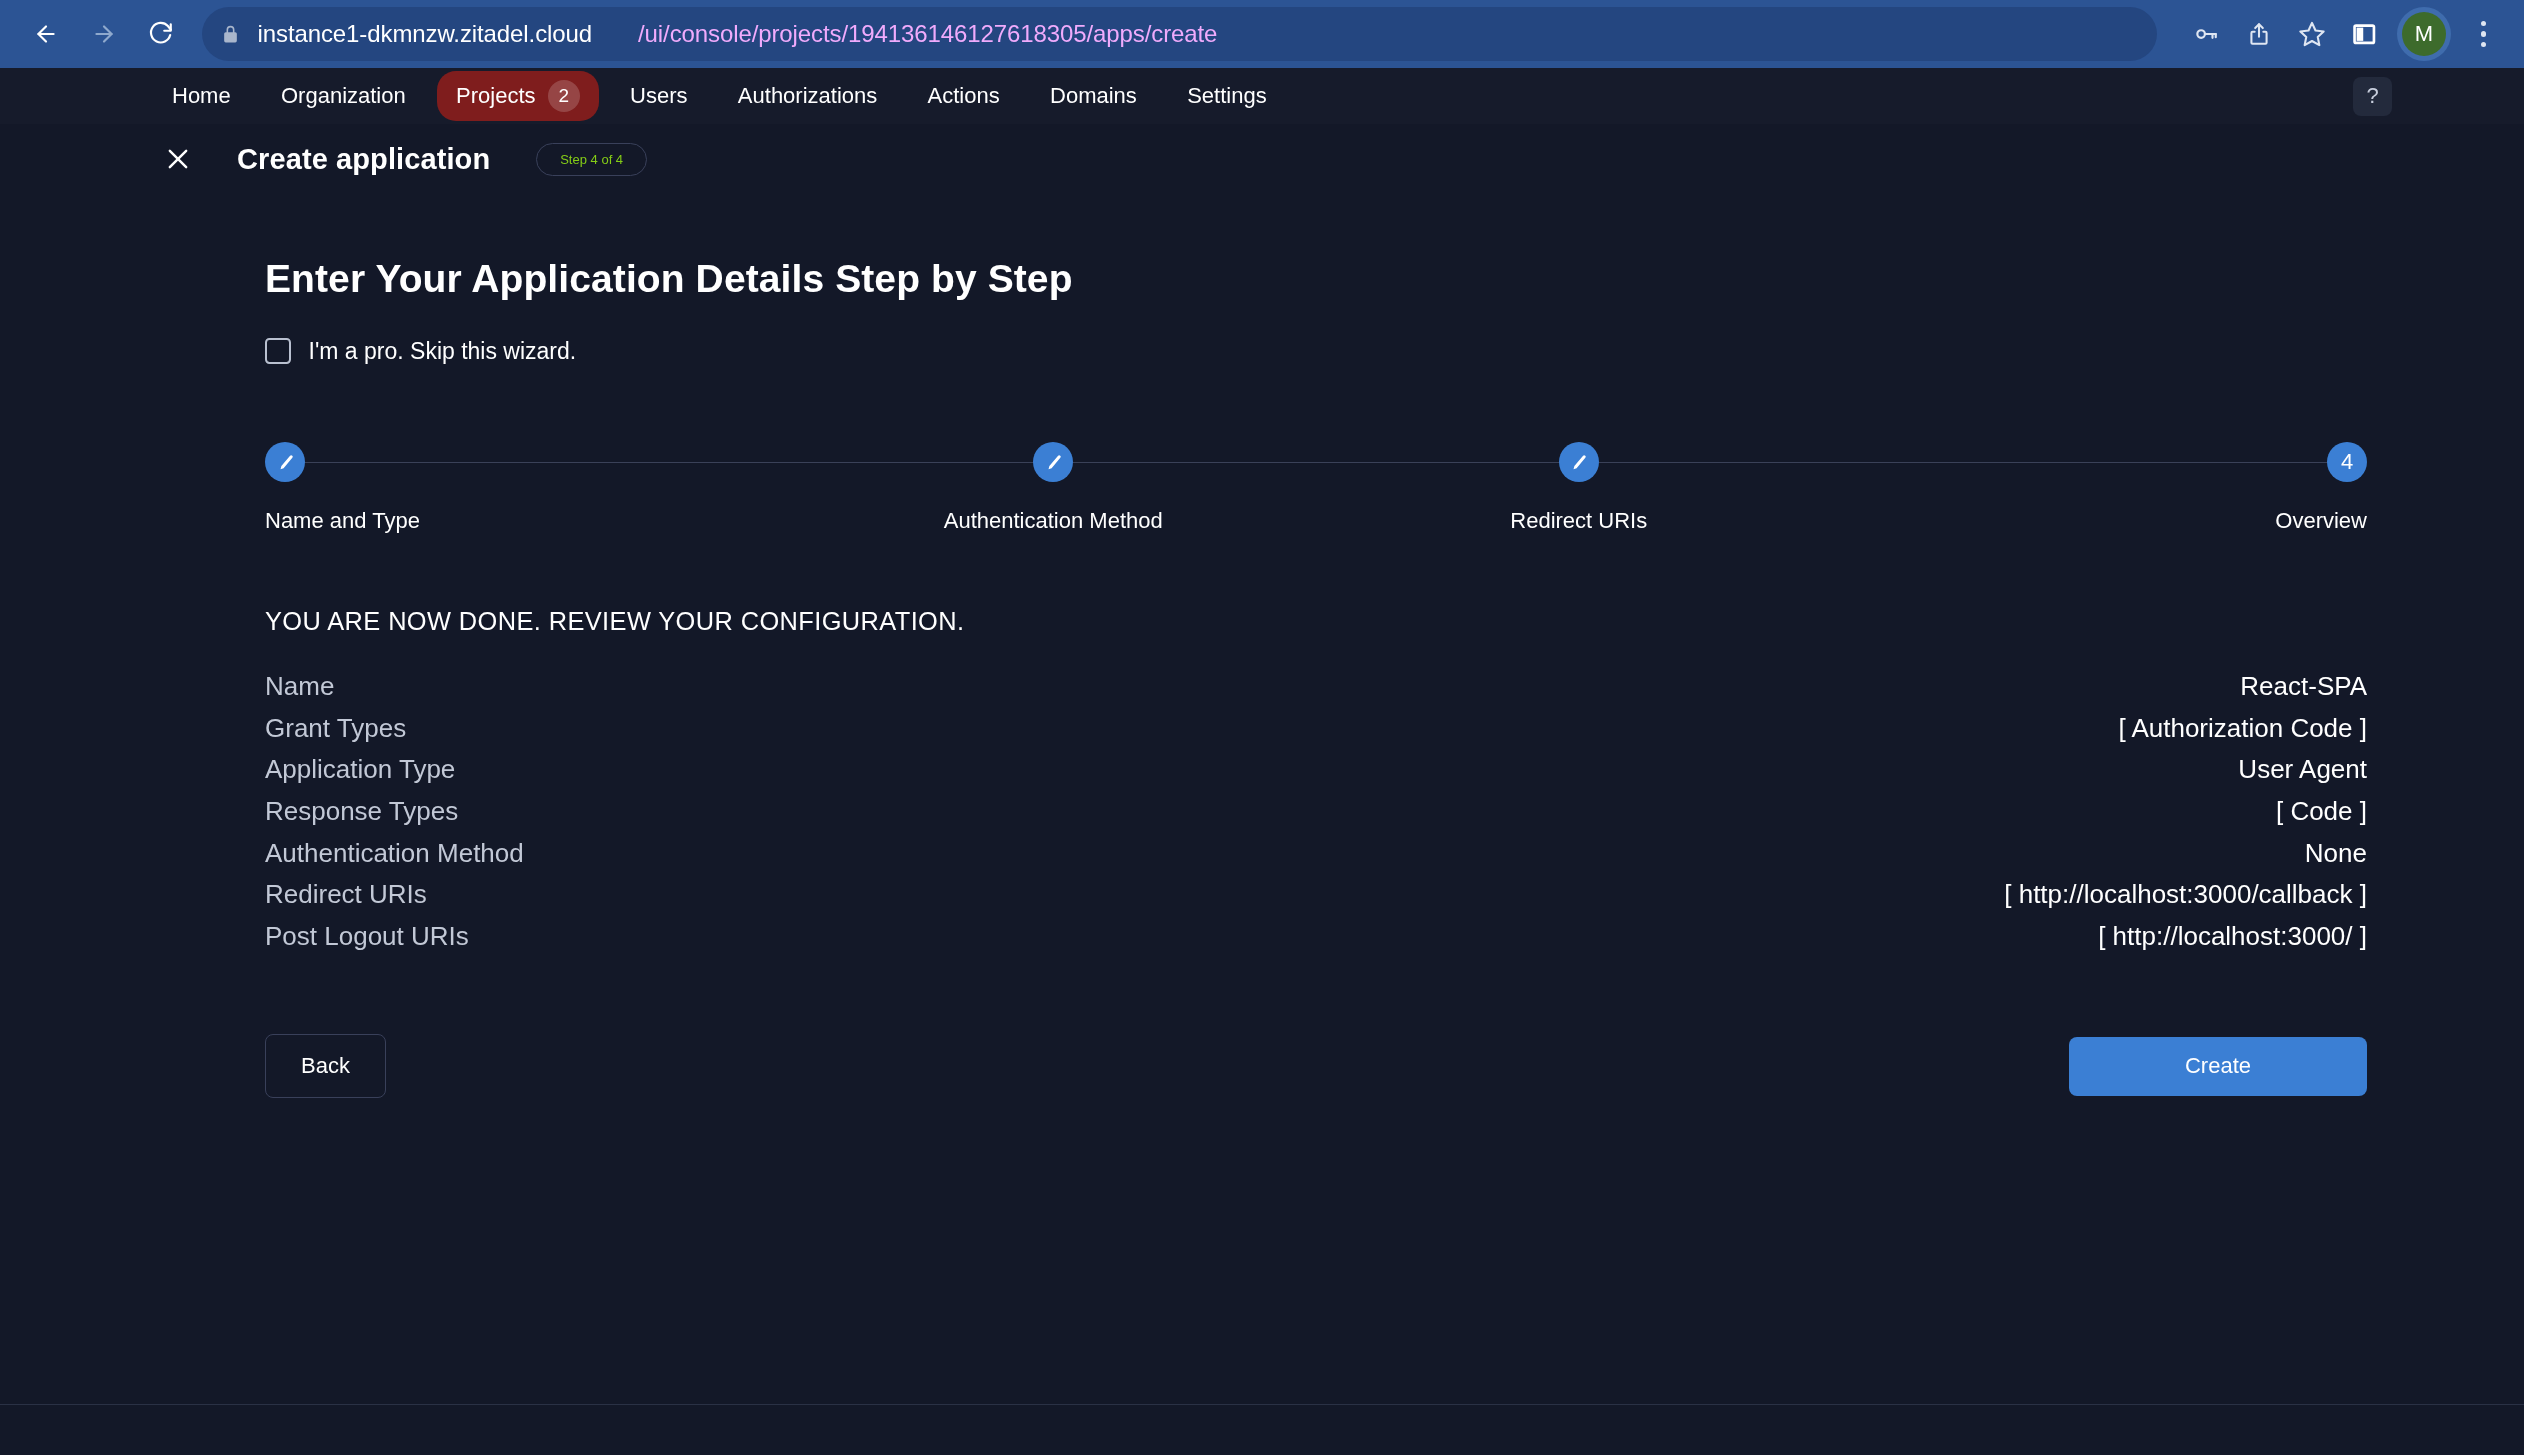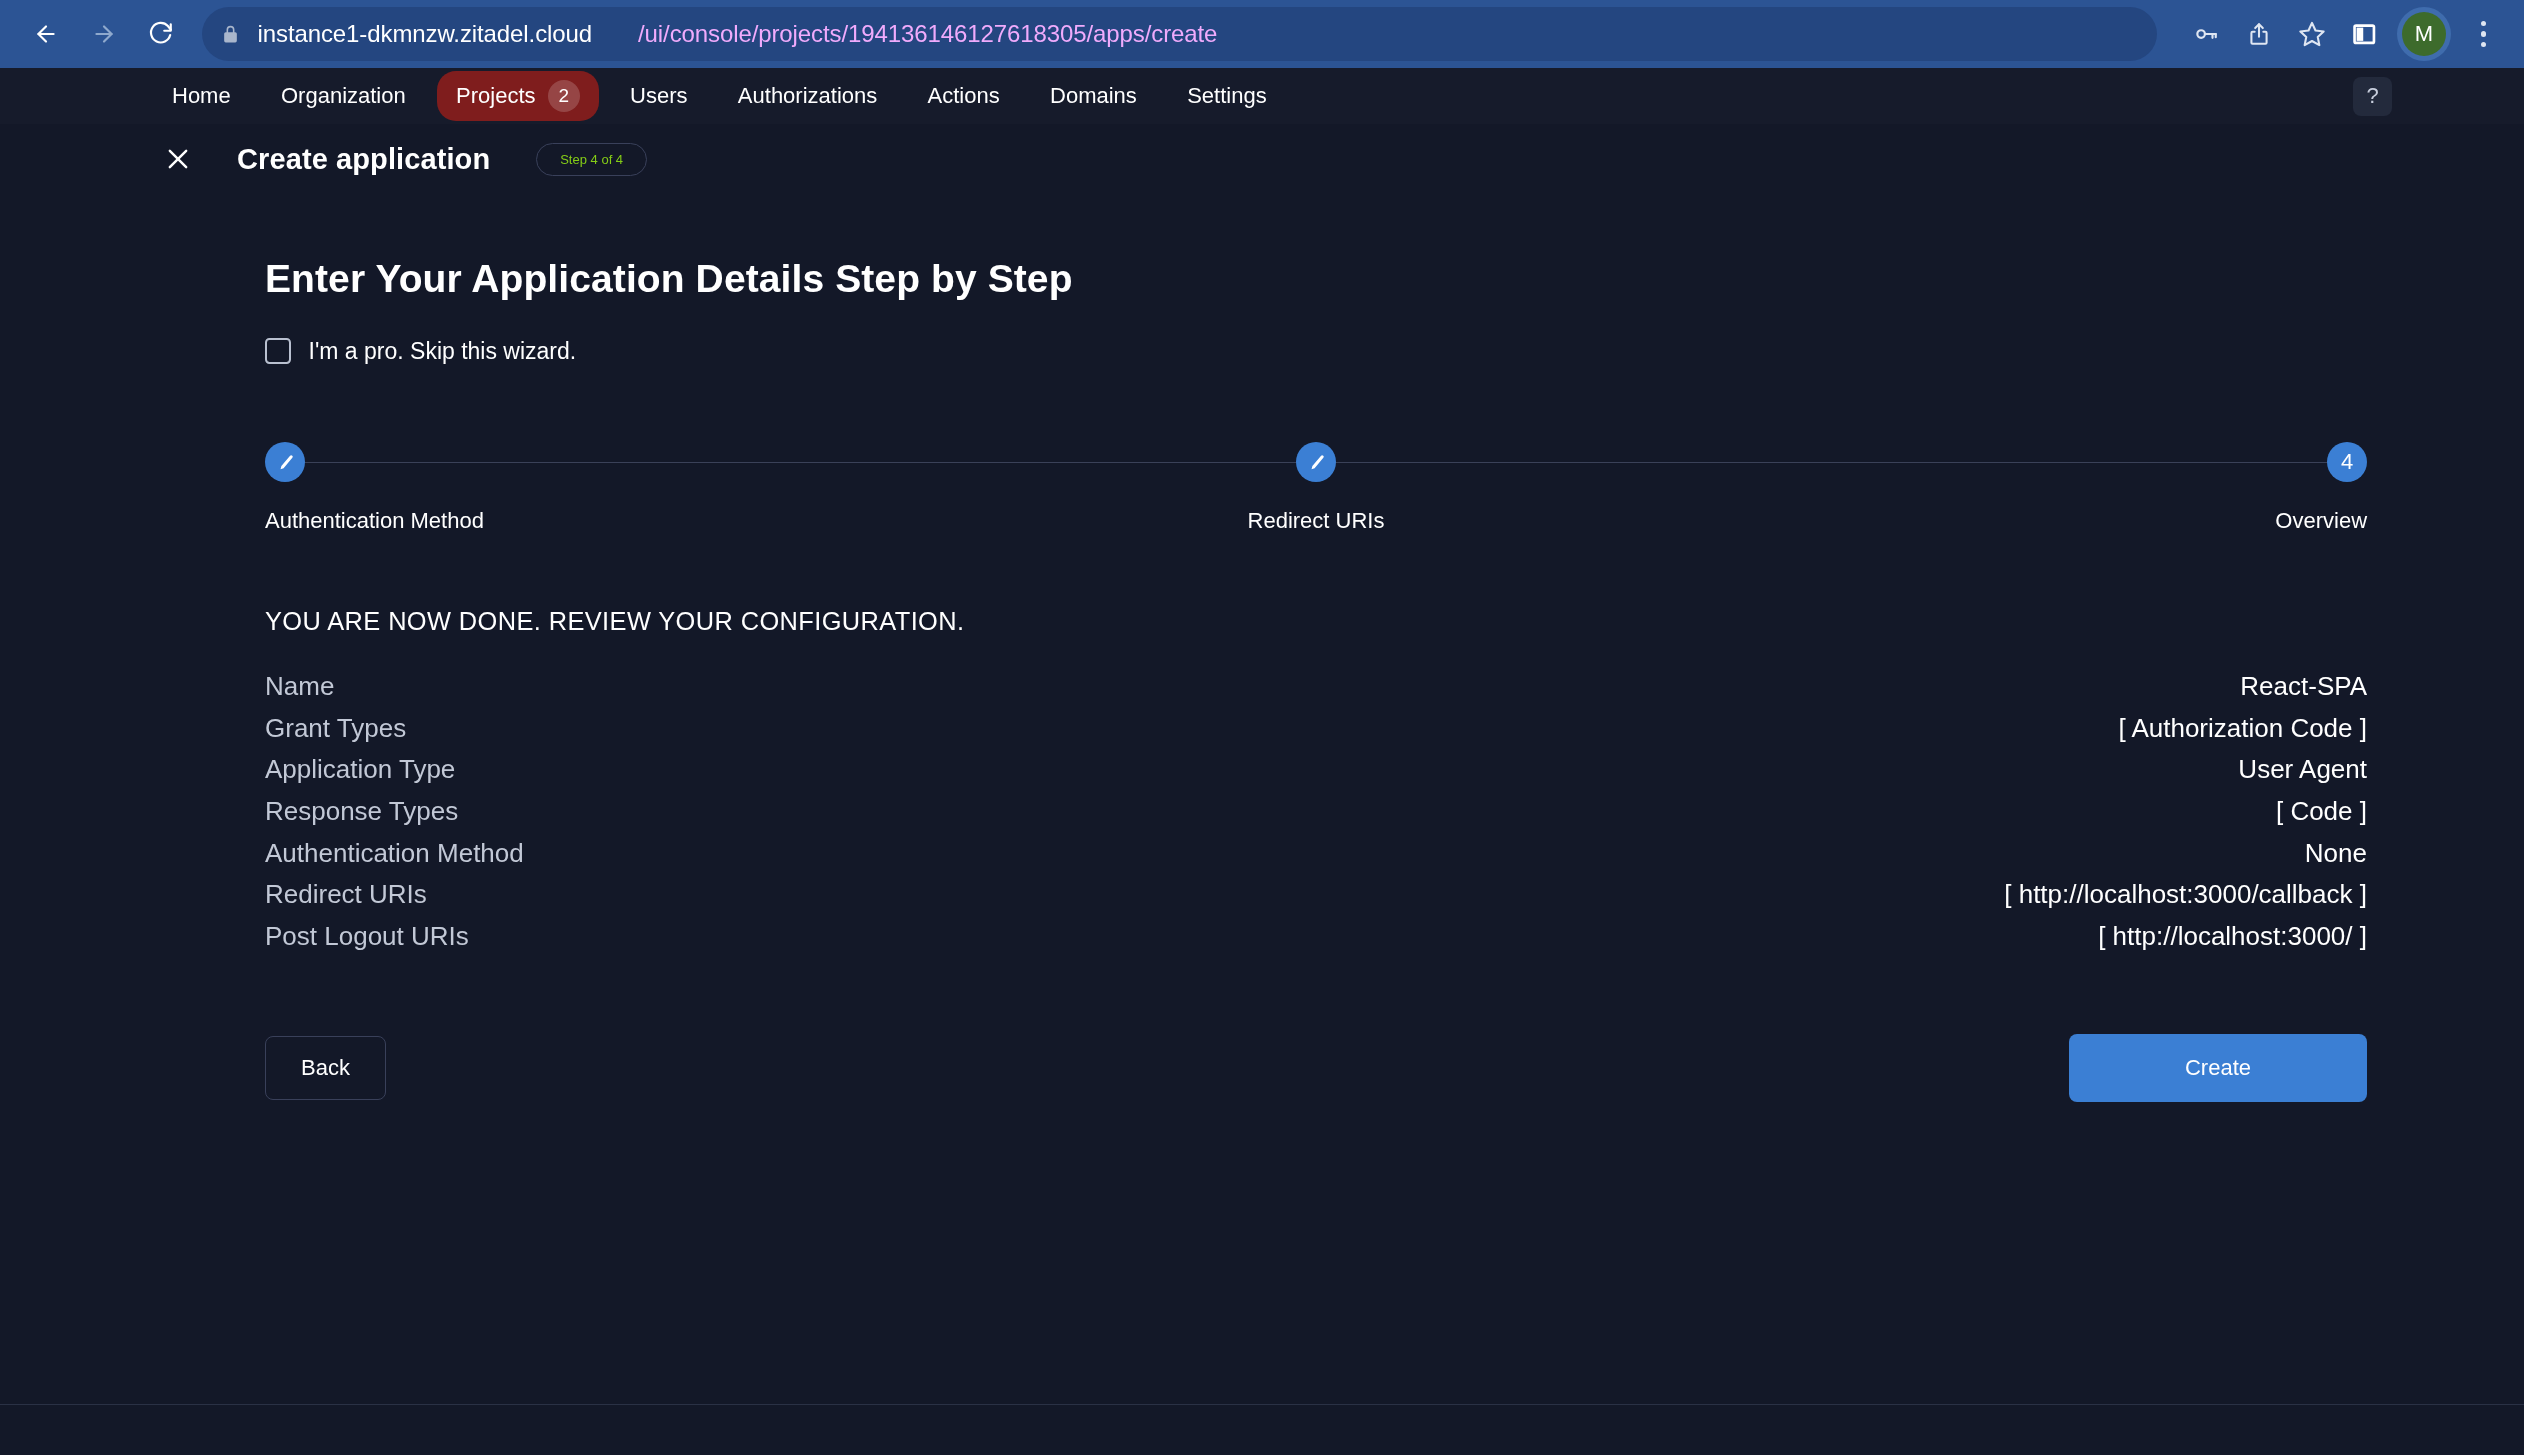--- a/index.html
+++ b/index.html
@@ -236,21 +236,21 @@
     height: 64px;
     font-family: "Liberation Sans", sans-serif;
   }
   .btn-create {
     background: #3b7fd4;
     border: none;
     border-radius: 8px;
     color: #ffffff;
     font-size: 22px;
     width: 298px;
-    height: 68px;
+    height: 59px;
     font-family: "Liberation Sans", sans-serif;
   }
 
   
   .footer-divider {
     height: 1.3px;
     background: #2a3145;
   }
   .footer {
     height: 175px;
@@ -382,20 +382,28 @@
   <div class="h1">Enter Your Application Details Step by Step</div>
 
   <div class="skip-row">
     <div class="checkbox"></div>
     <div class="skip-label">I'm a pro. Skip this wizard.</div>
   </div>
 
   <div class="stepper">
     <div class="step-line" style="left:20px; right:20px;"></div>
     <div class="step-track">
+      <div class="step">
+        <div class="step-circle">
+          <svg width="19" height="19" viewBox="0 0 24 24" fill="#ffffff">
+              <path d="M17.8 3.4a1.9 1.9 0 0 1 2.8 2.7L9.6 19.3l-3.9 1.2 1.1-4z"></path>
+            </svg>
+        </div>
+        <div class="step-label">Name and Type</div>
+      </div>
       <div class="step">
         <div class="step-circle">
           <svg width="19" height="19" viewBox="0 0 24 24" fill="#ffffff">
               <path d="M17.8 3.4a1.9 1.9 0 0 1 2.8 2.7L9.6 19.3l-3.9 1.2 1.1-4z"></path>
             </svg>
         </div>
         <div class="step-label">Authentication Method</div>
       </div>
       <div class="step">
         <div class="step-circle">

